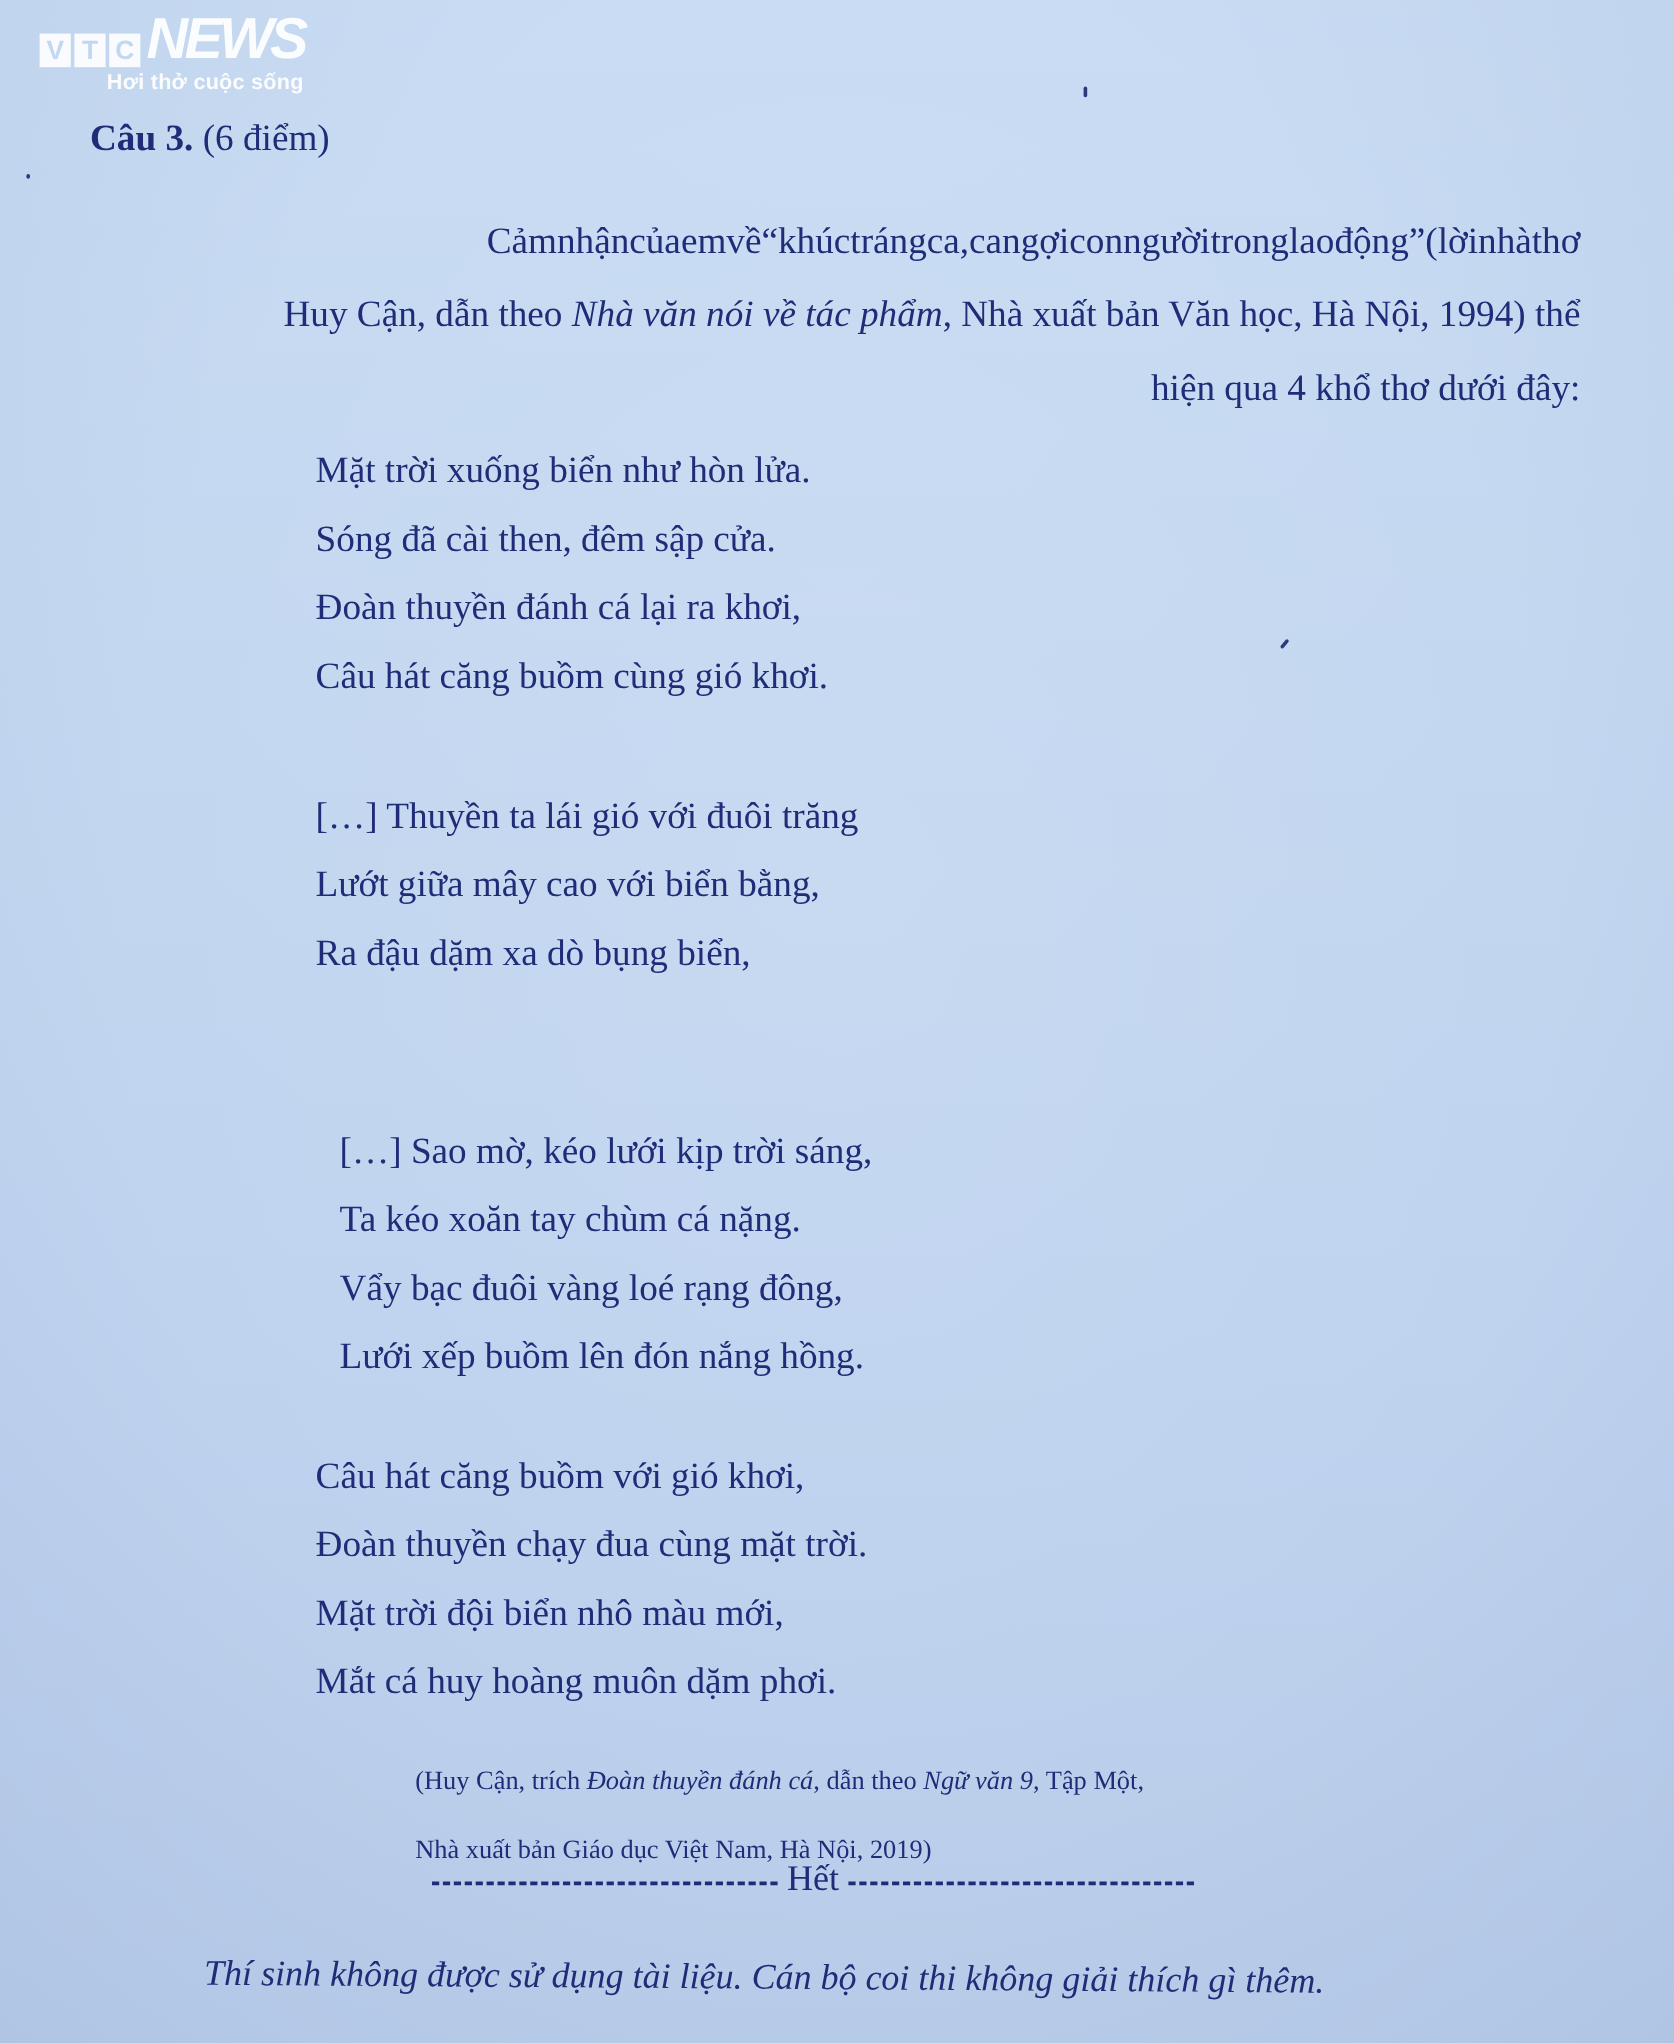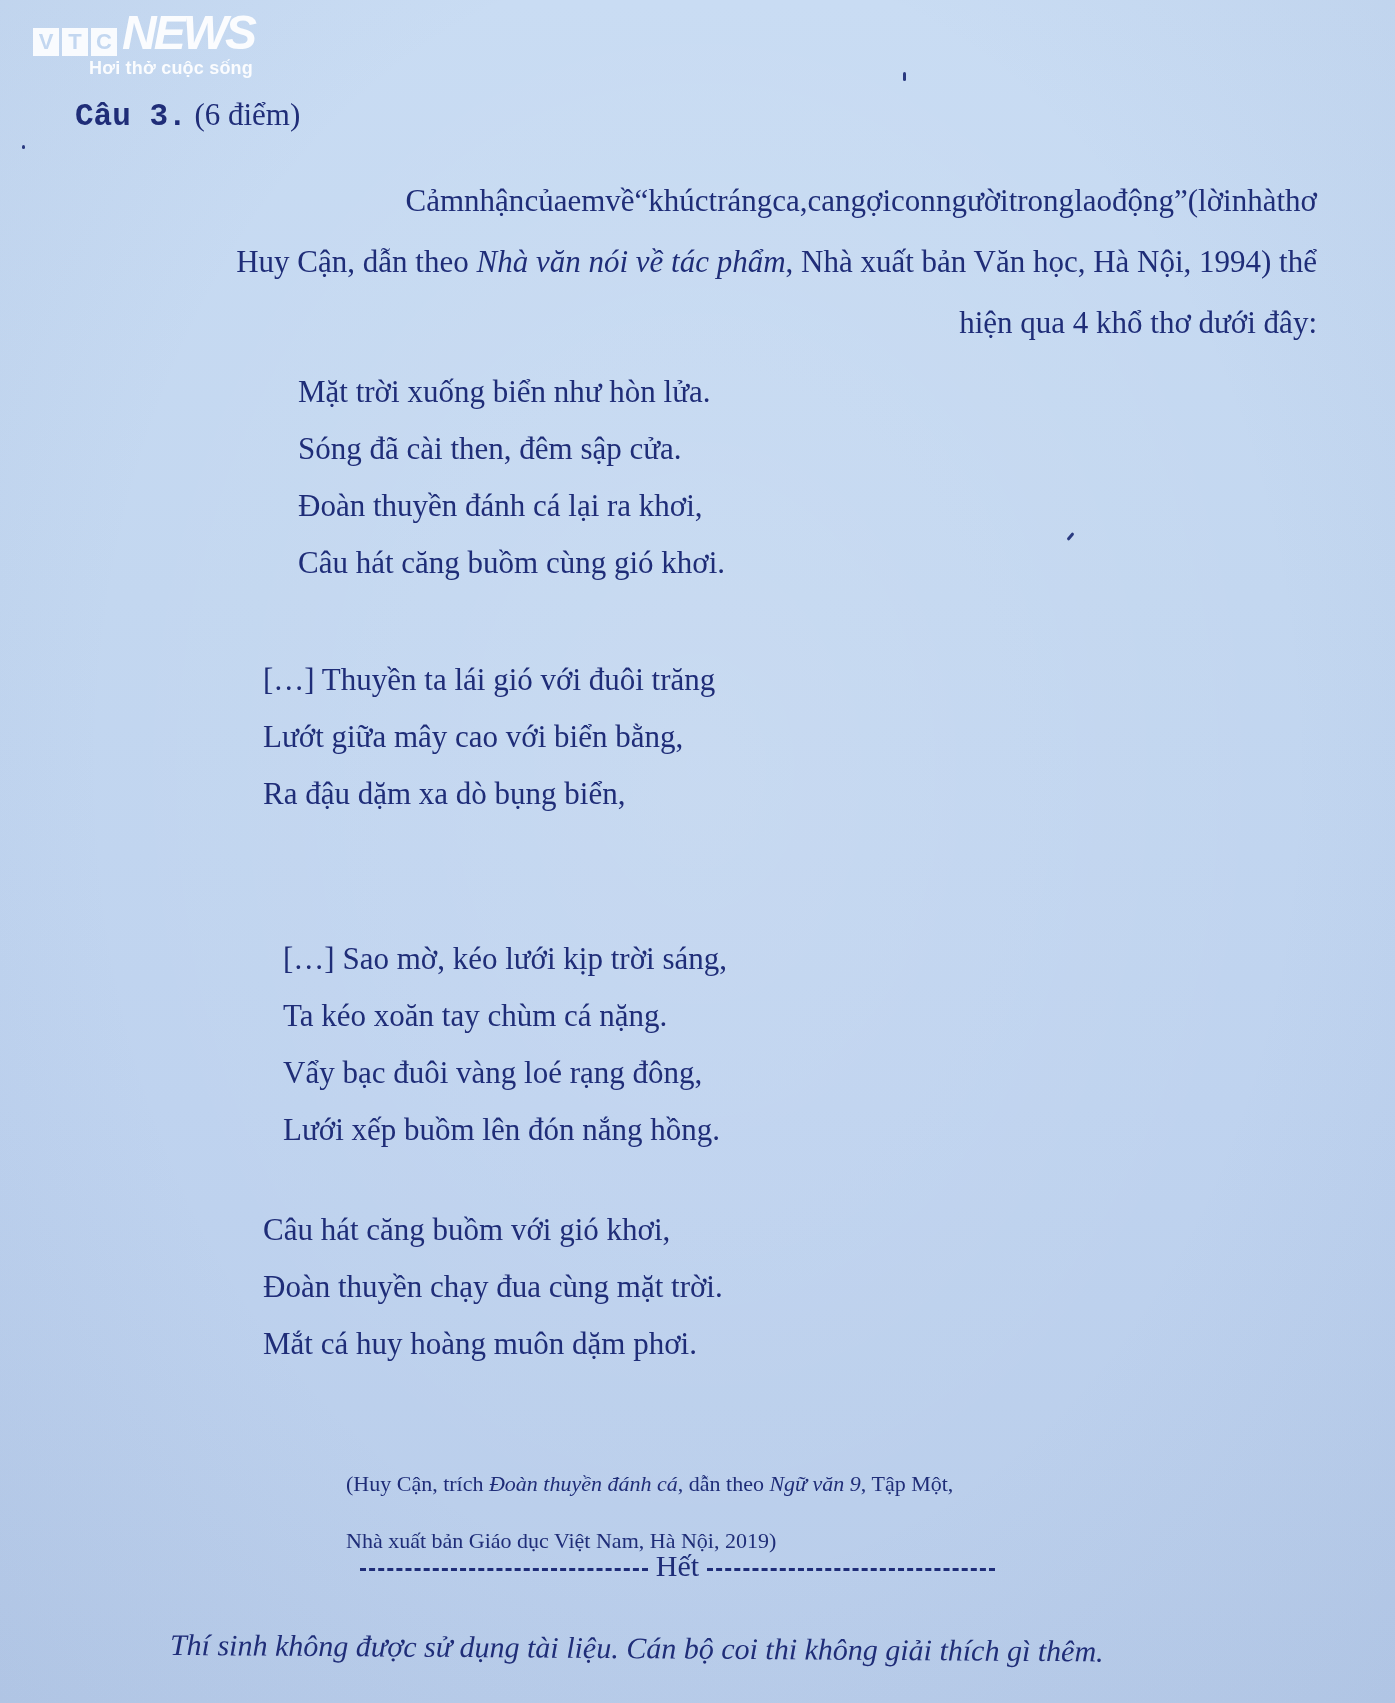--- a/index.html
+++ b/index.html
@@ -61,21 +61,21 @@
       letter-spacing: 0.2px;
     }
     .question-title {
       position: absolute;
       left: 75px;
       top: 95px;
       font-size: 31px;
       line-height: 40px;
       white-space: nowrap;
     }
-    .question-title .bold { font-weight: bold; font-family: Liberation Mono, monospace; }
+    .question-title .bold { font-weight: bold; }
     .prompt {
       position: absolute;
       left: 77px;
       top: 170px;
       width: 1240px;
       font-size: 31px;
       line-height: 61px;
       text-align: right;
     }
     .prompt .line { white-space: nowrap; display: block; }
@@ -84,21 +84,21 @@
       display: flex;
       justify-content: space-between;
     }
     .poem {
       position: absolute;
       left: 263px;
       font-size: 31px;
       line-height: 57px;
       white-space: nowrap;
     }
-    .stanza-1 { top: 363px; margin-left: 35px; }
+    .stanza-1 { top: 363px; }
     .stanza-2 { top: 651px; }
     .stanza-3 { top: 930px; margin-left: 20px; }
     .stanza-4 { top: 1201px; }
     .poem .verse { display: block; }
     .citation {
       position: absolute;
       left: 346px;
       top: 1455px;
       font-size: 22px;
       line-height: 57px;
@@ -190,20 +190,21 @@
 <div class="poem stanza-3">
   <span class="verse">[…] Sao mờ, kéo lưới kịp trời sáng,</span>
   <span class="verse">Ta kéo xoăn tay chùm cá nặng.</span>
   <span class="verse">Vẩy bạc đuôi vàng loé rạng đông,</span>
   <span class="verse">Lưới xếp buồm lên đón nắng hồng.</span>
 </div>
 
 <div class="poem stanza-4">
   <span class="verse">Câu hát căng buồm với gió khơi,</span>
   <span class="verse">Đoàn thuyền chạy đua cùng mặt trời.</span>
+  <span class="verse">Mặt trời đội biển nhô màu mới,</span>
   <span class="verse">Mắt cá huy hoàng muôn dặm phơi.</span>
 </div>
 
 <div class="citation">
   <span class="verse"><span>(Huy Cận, trích </span><i>Đoàn thuyền đánh cá</i><span>, dẫn theo </span><i>Ngữ văn 9</i><span>, Tập Một,</span></span>
   <span class="verse">Nhà xuất bản Giáo dục Việt Nam, Hà Nội, 2019)</span>
 </div>
 
 <div class="end-line">
   <span class="dash"></span>

